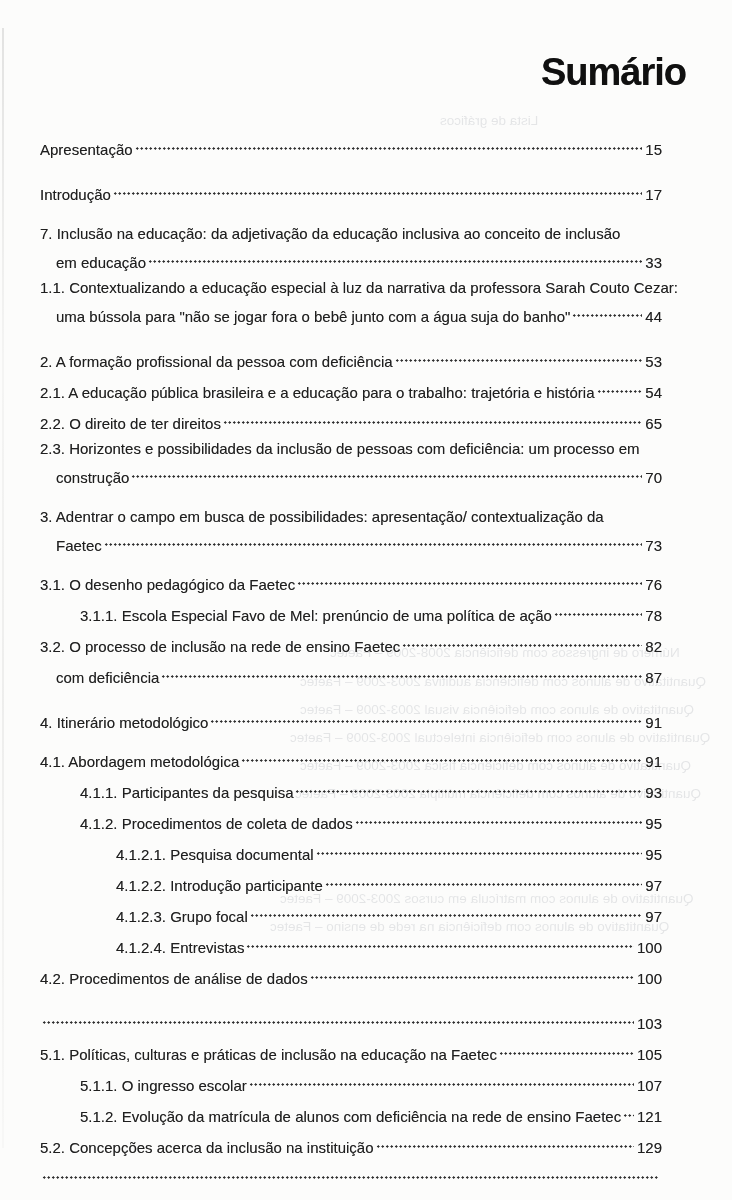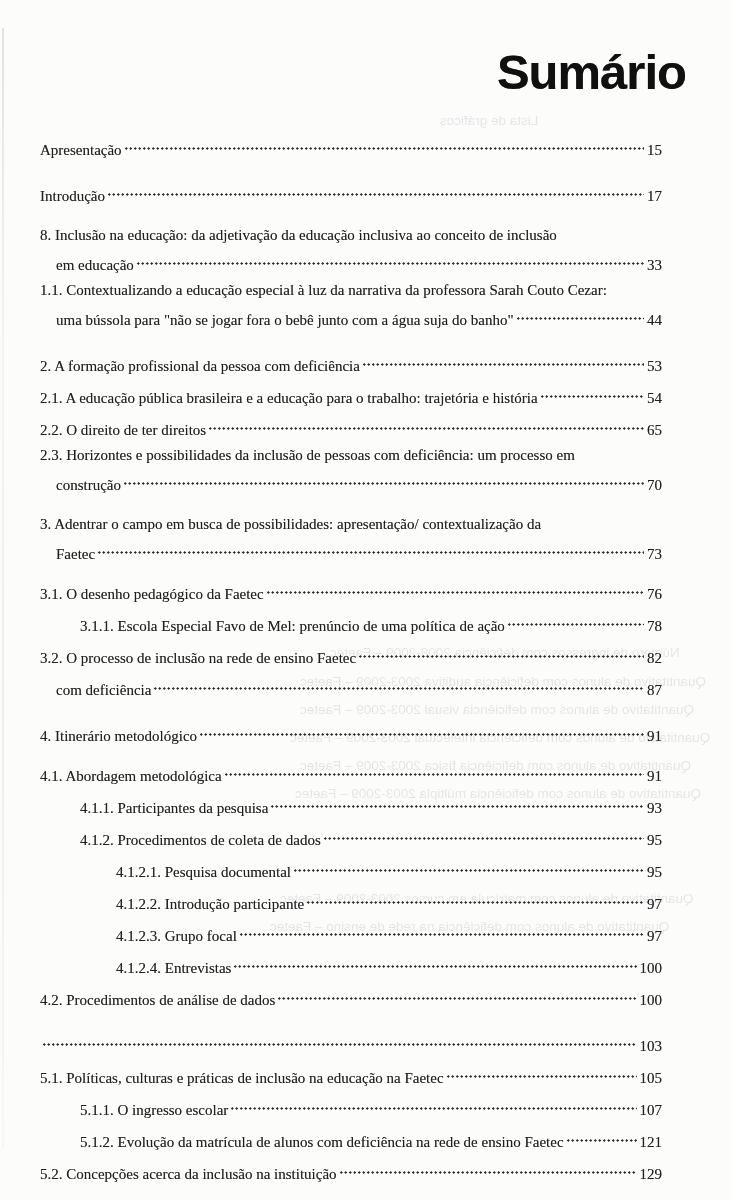--- a/index.html
+++ b/index.html
@@ -24,29 +24,29 @@
   
   .edge-shadow{
     position:absolute;left:2px;top:28px;width:2px;height:1120px;
     background:linear-gradient(180deg,
       rgba(0,0,0,0.10),rgba(0,0,0,0.03) 30%,
       rgba(0,0,0,0.06) 60%,rgba(0,0,0,0.02));
   }
   h1.title{
     margin:0;padding-right:46px;
     text-align:right;
-    font-size:49px;line-height:40px;font-weight:700;
+    font-size:38px;line-height:40px;font-weight:700;
     letter-spacing:-1px;color:#101010;
     text-shadow:0 0 .6px rgba(0,0,0,.55);
   }
   .toc{
     margin-top:40px;
     position:relative;z-index:2;
   }
-  .entry{width:622px;margin-top:2px;font-family:Liberation Serif, serif;}
+  .entry{width:622px;margin-top:2px;}
   .entry.gap-lg{margin-top:16px;}
   .entry.gap-md{margin-top:10px;}
   .entry.gap-sm{}
   .line{
     box-sizing:border-box;
     font-size:15px;line-height:23px;
     text-shadow:0 0 .45px rgba(25,25,25,.45);
   }
   .plain-line{white-space:nowrap;width:max-content;}
   .leader-line{display:flex;align-items:baseline;width:100%;}
@@ -103,21 +103,21 @@
         </div>
       </div>
       <div class="entry indent-0 gap-lg">
         <div class="line leader-line">
           <span class="etext">Introdução</span>
           <span class="leader"></span>
           <span class="pnum">17</span>
         </div>
       </div>
       <div class="entry indent-0 gap-lg">
-        <div class="line plain-line"><span class="etext">8. Inclusão na educação: da adjetivação da educação inclusiva ao conceito de inclusão</span></div>
+        <div class="line plain-line"><span class="etext">7. Inclusão na educação: da adjetivação da educação inclusiva ao conceito de inclusão</span></div>
         <div class="line leader-line cont">
           <span class="etext">em educação</span>
           <span class="leader"></span>
           <span class="pnum">33</span>
         </div>
       </div>
       <div class="entry indent-0 gap-sm">
         <div class="line plain-line"><span class="etext">1.1. Contextualizando a educação especial à luz da narrativa da professora Sarah Couto Cezar:</span></div>
         <div class="line leader-line cont">
           <span class="etext">uma bússola para "não se jogar fora o bebê junto com a água suja do banho"</span>

